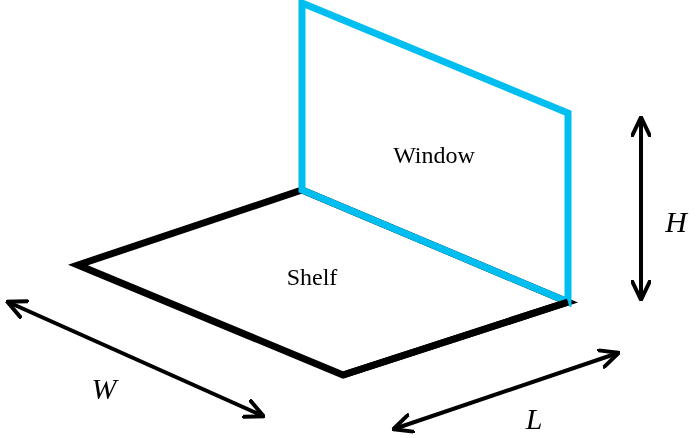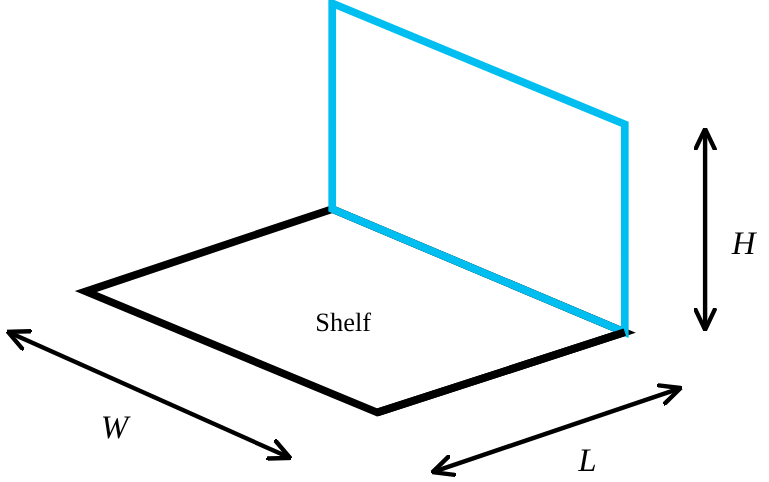--- a/index.html
+++ b/index.html
@@ -64,22 +64,23 @@
 
     <polygon id="window-poly" fill="none" stroke="#00BFF0" stroke-width="7" stroke-linejoin="miter" stroke-linecap="butt" points="302,190 302,3 568,113 568,302"></polygon>
 
     <line id="shelf-front-right-edge" stroke="#000000" stroke-width="7" stroke-linecap="butt" x1="343" y1="375" x2="568" y2="302"></line>
 
     <line id="dim-arrow-0" stroke="#000000" stroke-width="4" stroke-linecap="butt" marker-start="url(#arrowhead-end)" marker-end="url(#arrowhead-end)" x1="641" y1="118" x2="641" y2="299"></line>
     <line id="dim-arrow-1" stroke="#000000" stroke-width="4" stroke-linecap="butt" marker-start="url(#arrowhead-end)" marker-end="url(#arrowhead-end)" x1="8" y1="302" x2="263" y2="416"></line>
     <line id="dim-arrow-2" stroke="#000000" stroke-width="4" stroke-linecap="butt" marker-start="url(#arrowhead-end)" marker-end="url(#arrowhead-end)" x1="394" y1="429" x2="618" y2="353"></line>
   </svg>
 
+  <div class="face-label" id="label-window" style="left: 434px; top: 155px;">Window</div>
 
-  <div class="face-label" id="label-shelf" style="left: 312px; top: 277px; margin-top: 17px;">Shelf</div>
+  <div class="face-label" id="label-shelf" style="left: 312px; top: 277px;">Shelf</div>
 
   <div class="dim-label" id="dimlabel-0" style="left: 676px; top: 222px; color: rgb(0, 0, 0);">H</div>
 
   <div class="dim-label" id="dimlabel-1" style="left: 104px; top: 389px; color: rgb(0, 0, 0);">W</div>
 
   <div class="dim-label" id="dimlabel-2" style="left: 534px; top: 419px; color: rgb(0, 0, 0);">L</div>
 
 </div>
 
 </body></html>

